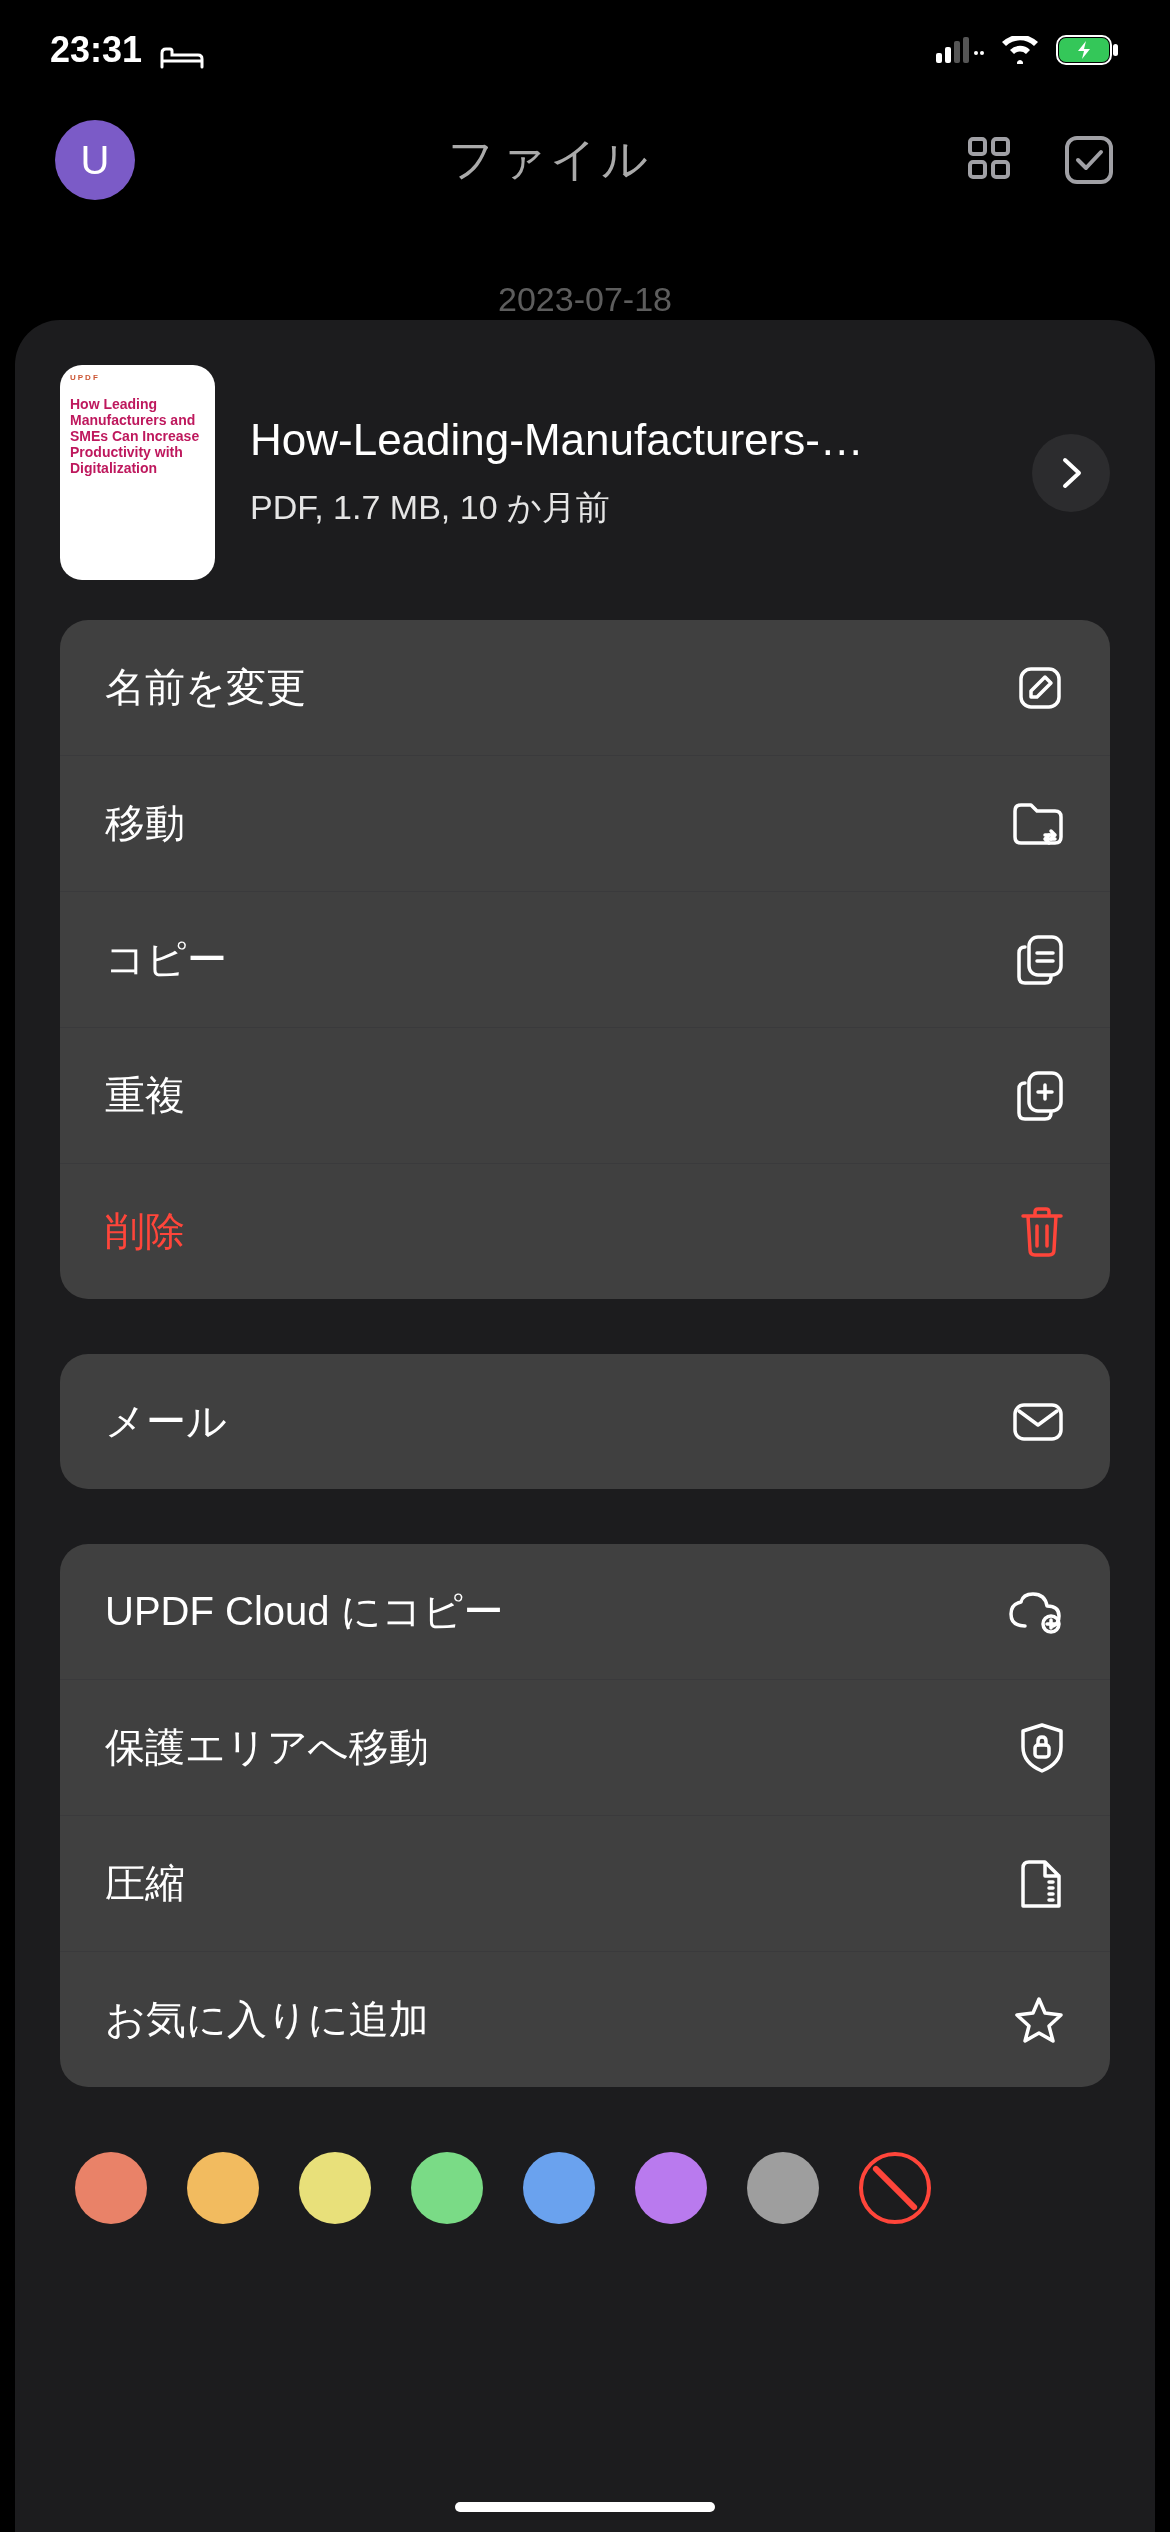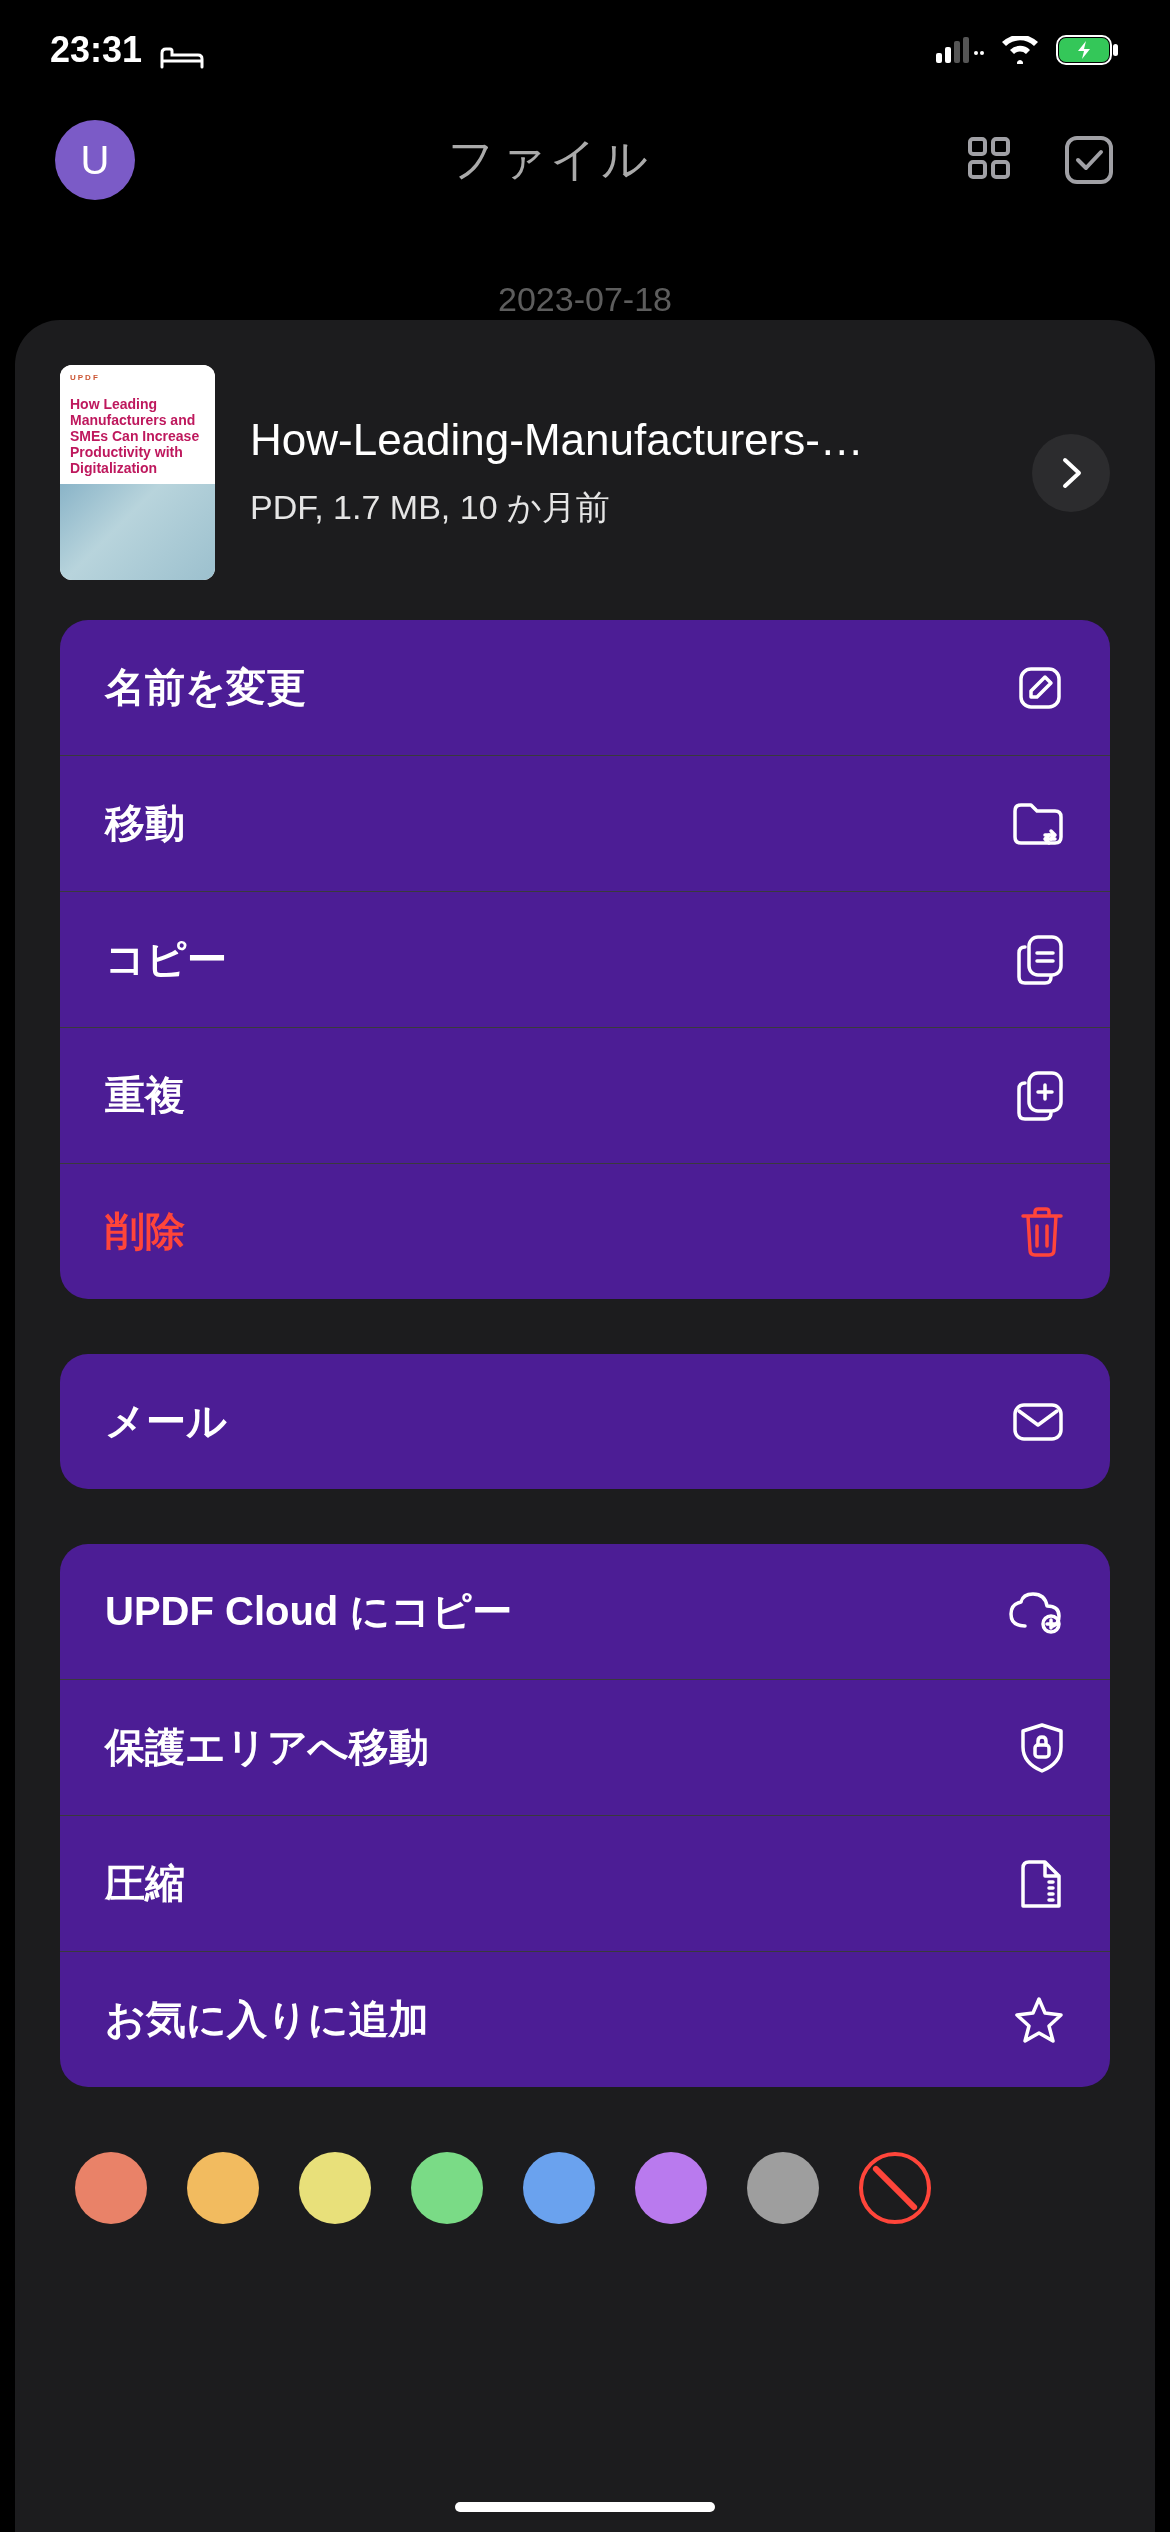--- a/index.html
+++ b/index.html
@@ -74,23 +74,23 @@
   }
   .file-header {
     display: flex;
     align-items: center;
     gap: 35px;
     padding: 0 45px 40px 45px;
   }
   .thumb {
     width: 155px; height: 215px;
     background: #fff;
-    border-radius: 12px;
+    border-radius: 22px;
     overflow: hidden;
-    display: flex; flex-direction: column;
+    display: flex; flex-direction: row;
     font-size: 10px;
   }
   .thumb-top {
     background: #fff;
     padding: 8px 10px;
     color: #111;
     font-size: 9px;
   }
   .thumb-title {
     color: #c53; font-weight: 700; font-size: 8px; letter-spacing: 2px;
@@ -113,25 +113,24 @@
   .file-meta { font-size: 34px; color: #e5e5e5; }
   .chev-btn {
     width: 78px; height: 78px;
     border-radius: 50%;
     background: #2c2c2e;
     display: flex; align-items: center; justify-content: center;
     flex-shrink: 0;
   }
 
   .group {
-    background: #4c1d95;
+    background: #404040;
     margin: 0 45px 55px 45px;
     border-radius: 28px;
     overflow: hidden;
-    font-weight: bold;
   }
   .row {
     display: flex;
     align-items: center;
     justify-content: space-between;
     padding: 40px 45px;
     font-size: 40px;
     border-bottom: 1px solid #3a3a3c;
   }
   .row:last-child { border-bottom: none; }

